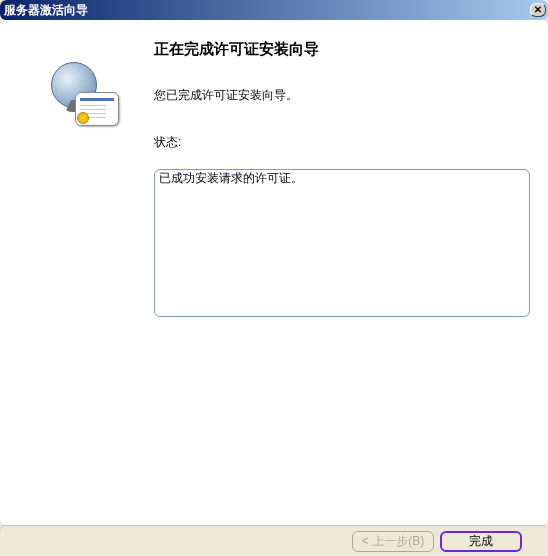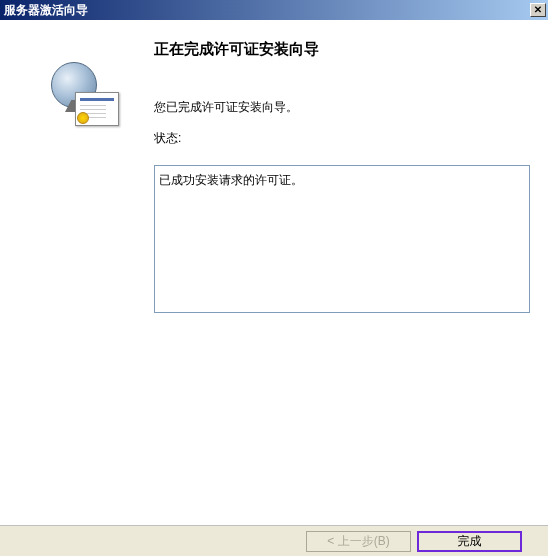--- a/index.html
+++ b/index.html
@@ -1,15 +1,15 @@
 <!DOCTYPE html>
 <html><head>
 <meta charset="utf-8">
 <style>
-* { box-sizing: border-box; margin: 0; padding: 0; }
+* { box-sizing: border-box; margin: 0; padding: 0; border-radius: 6px; }
 body {
   font-family: "Microsoft YaHei", "SimSun", Tahoma, sans-serif;
   font-size: 12px;
   background: #ece9d8;
   width: 548px;
   height: 556px;
   overflow: hidden;
 }
 .titlebar {
   background: linear-gradient(to right, #0a246a, #a6caf0);
@@ -96,45 +96,45 @@
   width: 12px; height: 12px;
   background: radial-gradient(circle, #ffd700 0%, #daa520 100%);
   border-radius: 50%;
   border: 1px solid #b8860b;
 }
 .right-pane { flex: 1; }
 .heading {
   font-size: 15px;
   font-weight: bold;
   margin-top: 6px;
-  margin-bottom: 40px;
+  margin-bottom: 28px;
 }
-.intro { margin-bottom: 14px; }
+.intro { margin-bottom: 30px; }
 .status-label { margin-bottom: 18px; }
 .status-box {
   width: 100%;
   height: 148px;
   border: 1px solid #7f9db9;
   background: #fff;
-  padding: 6px 4px;
+  padding: 0 4px;
   overflow: auto;
 }
 .footer {
   height: 31px;
   background: #ece9d8;
   border-top: 1px solid #c0c0c0;
   display: flex;
   justify-content: flex-end;
   align-items: center;
   padding: 0 10px;
   gap: 6px;
 }
 .gap { width: 10px; }
 .btn {
-  width: 105px;
+  width: 82px;
   height: 21px;
   background: #ece9d8;
   border: 1px solid #aca899;
   font-size: 12px;
   font-family: inherit;
   cursor: pointer;
 }
 .btn.disabled {
   color: #aca899;
   cursor: default;

